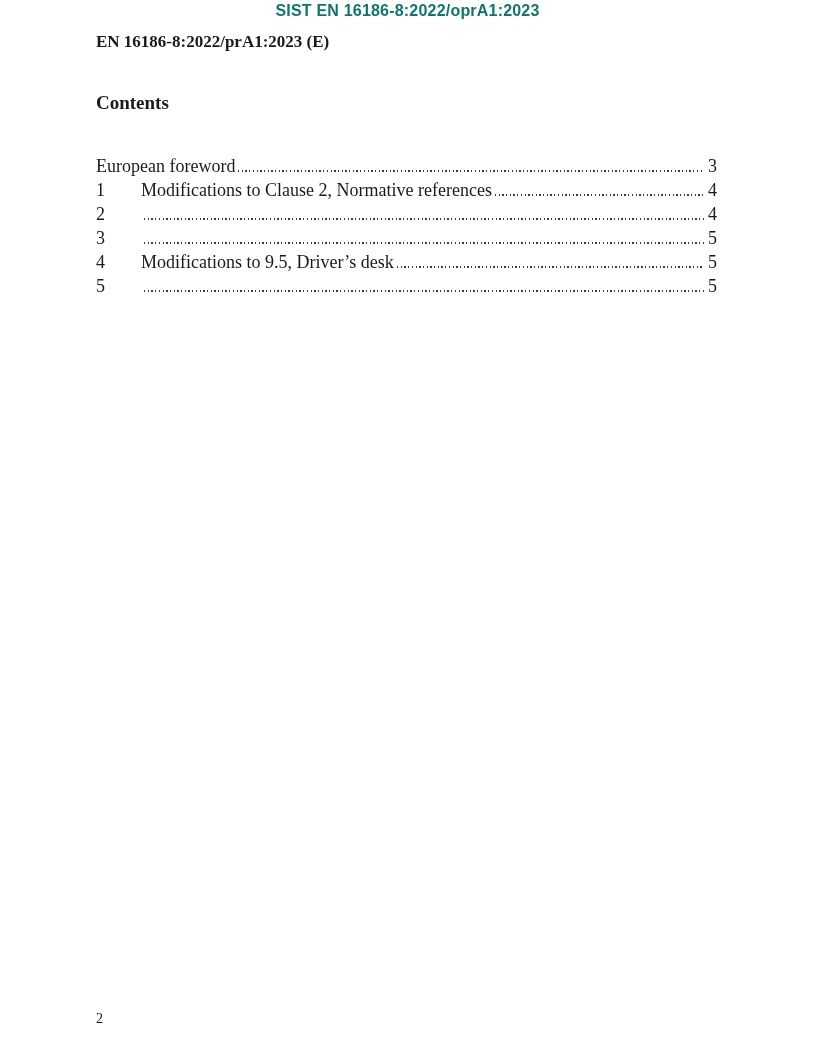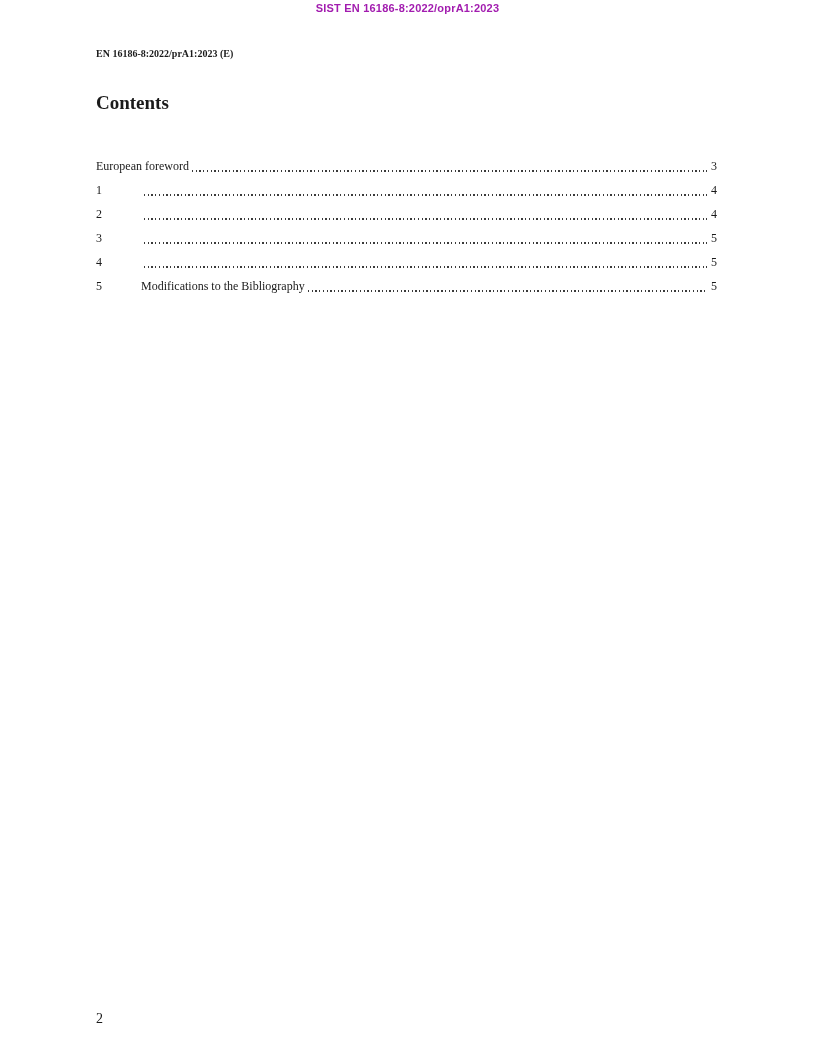--- a/index.html
+++ b/index.html
@@ -13,50 +13,50 @@
     overflow: hidden;
   }
   .watermark {
     position: absolute;
     top: 2px;
     left: 0;
     width: 815px;
     text-align: center;
     font-family: "Liberation Sans", "DejaVu Sans", sans-serif;
     font-weight: bold;
-    font-size: 11px;
+    font-size: 16px;
     letter-spacing: 0.2px;
-    color: #a21caf;
+    color: #0f766e;
   }
   .doc-header {
     position: absolute;
-    top: 48px;
+    top: 32px;
     left: 96px;
     font-weight: bold;
-    font-size: 10px;
+    font-size: 17px;
   }
   .contents-title {
     position: absolute;
     top: 92px;
     left: 96px;
     font-weight: bold;
     font-size: 19px;
   }
   .toc {
     position: absolute;
     top: 154px;
     left: 96px;
     width: 621px;
   }
   .toc-row {
     display: flex;
     align-items: baseline;
     height: 24px;
     line-height: 24px;
-    font-size: 12px;
+    font-size: 18px;
   }
   .toc-num {
     flex: 0 0 45px;
   }
   .toc-title {
     flex: 0 0 auto;
     white-space: nowrap;
   }
   .toc-leader {
     flex: 1 1 auto;
@@ -88,44 +88,45 @@
 <div class="toc">
 
   <div class="toc-row">
     <span class="toc-title">European foreword</span>
     <span class="toc-leader"></span>
     <span class="toc-page">3</span>
   </div>
 
   <div class="toc-row">
     <span class="toc-num">1</span>
+    <span class="toc-title">Modifications to Clause 2, Normative references</span>
     <span class="toc-leader"></span>
     <span class="toc-page">4</span>
   </div>
 
   <div class="toc-row">
     <span class="toc-num">2</span>
     <span class="toc-leader"></span>
     <span class="toc-page">4</span>
   </div>
 
   <div class="toc-row">
     <span class="toc-num">3</span>
     <span class="toc-leader"></span>
     <span class="toc-page">5</span>
   </div>
 
   <div class="toc-row">
     <span class="toc-num">4</span>
+    <span class="toc-title">Modifications to 9.5, Driver’s desk</span>
     <span class="toc-leader"></span>
     <span class="toc-page">5</span>
   </div>
 
   <div class="toc-row">
     <span class="toc-num">5</span>
-    <span class="toc-title">Modifications to the Bibliography</span>
     <span class="toc-leader"></span>
     <span class="toc-page">5</span>
   </div>
 
 </div>
 
 <div class="page-footer">2</div>
 
 </body></html>

